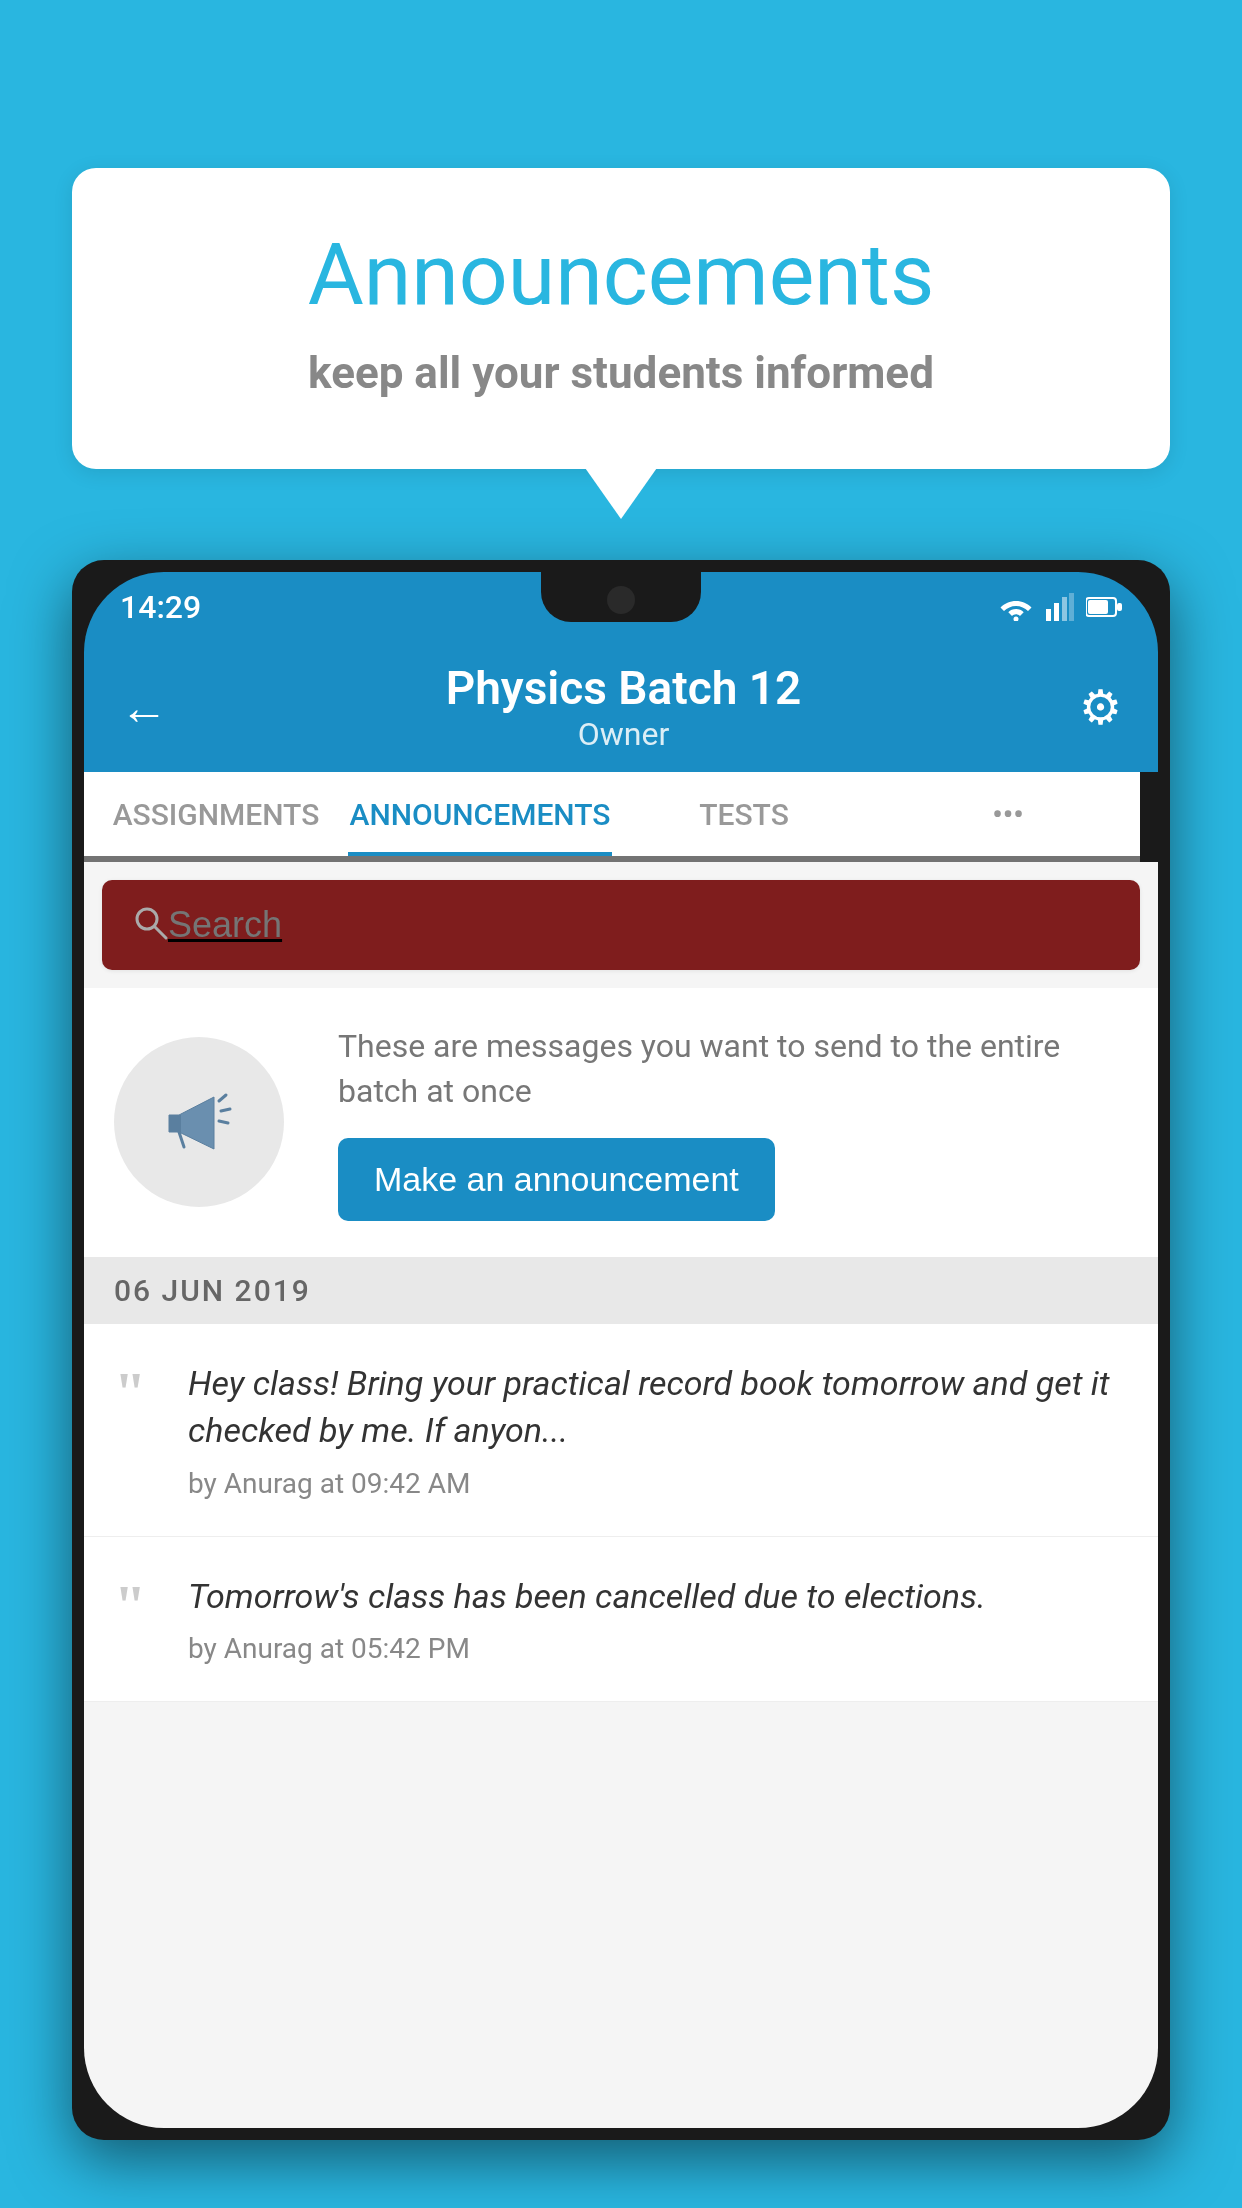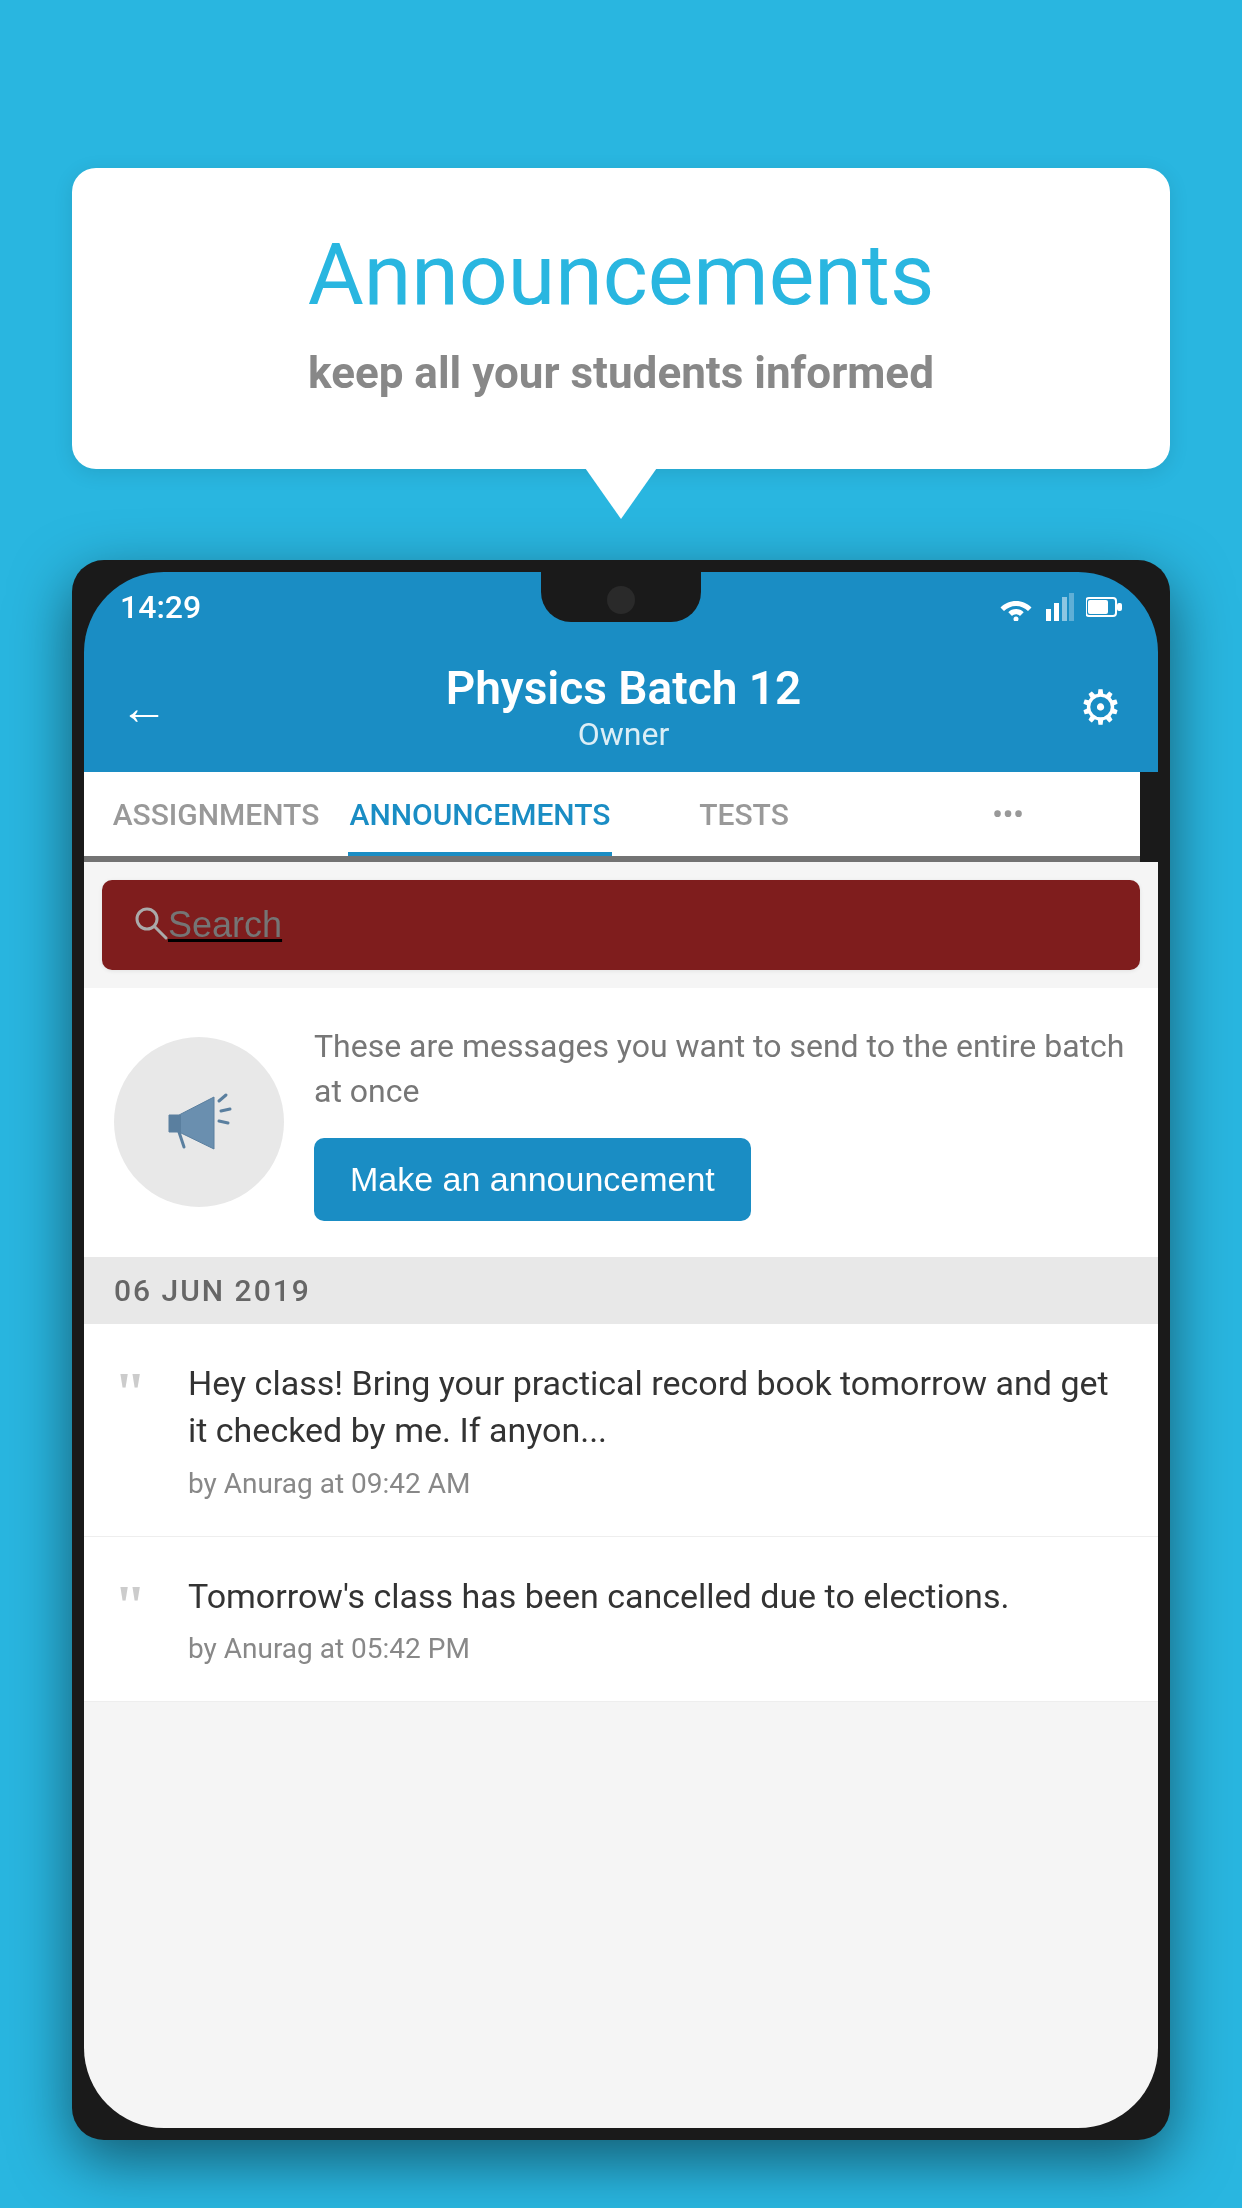--- a/index.html
+++ b/index.html
@@ -281,20 +281,21 @@
       background: #e8e8e8;
       border-radius: 50%;
       display: flex;
       align-items: center;
       justify-content: center;
       flex-shrink: 0;
     }
 
     .promo-right {
       flex: 1;
+      margin-left: 24px;
     }
 
     .promo-text {
       font-size: 32px;
       color: #777;
       line-height: 1.4;
       margin-bottom: 24px;
     }
 
     .make-announcement-btn {
@@ -339,20 +340,21 @@
       width: 50px;
     }
 
     .announcement-content {
       flex: 1;
     }
 
     .announcement-text {
       font-size: 34px;
       color: #333;
+      font-style: italic;
       line-height: 1.4;
       margin-bottom: 12px;
     }
 
     .announcement-author {
       font-size: 28px;
       color: #888;
     }
   </style>
 </head>

